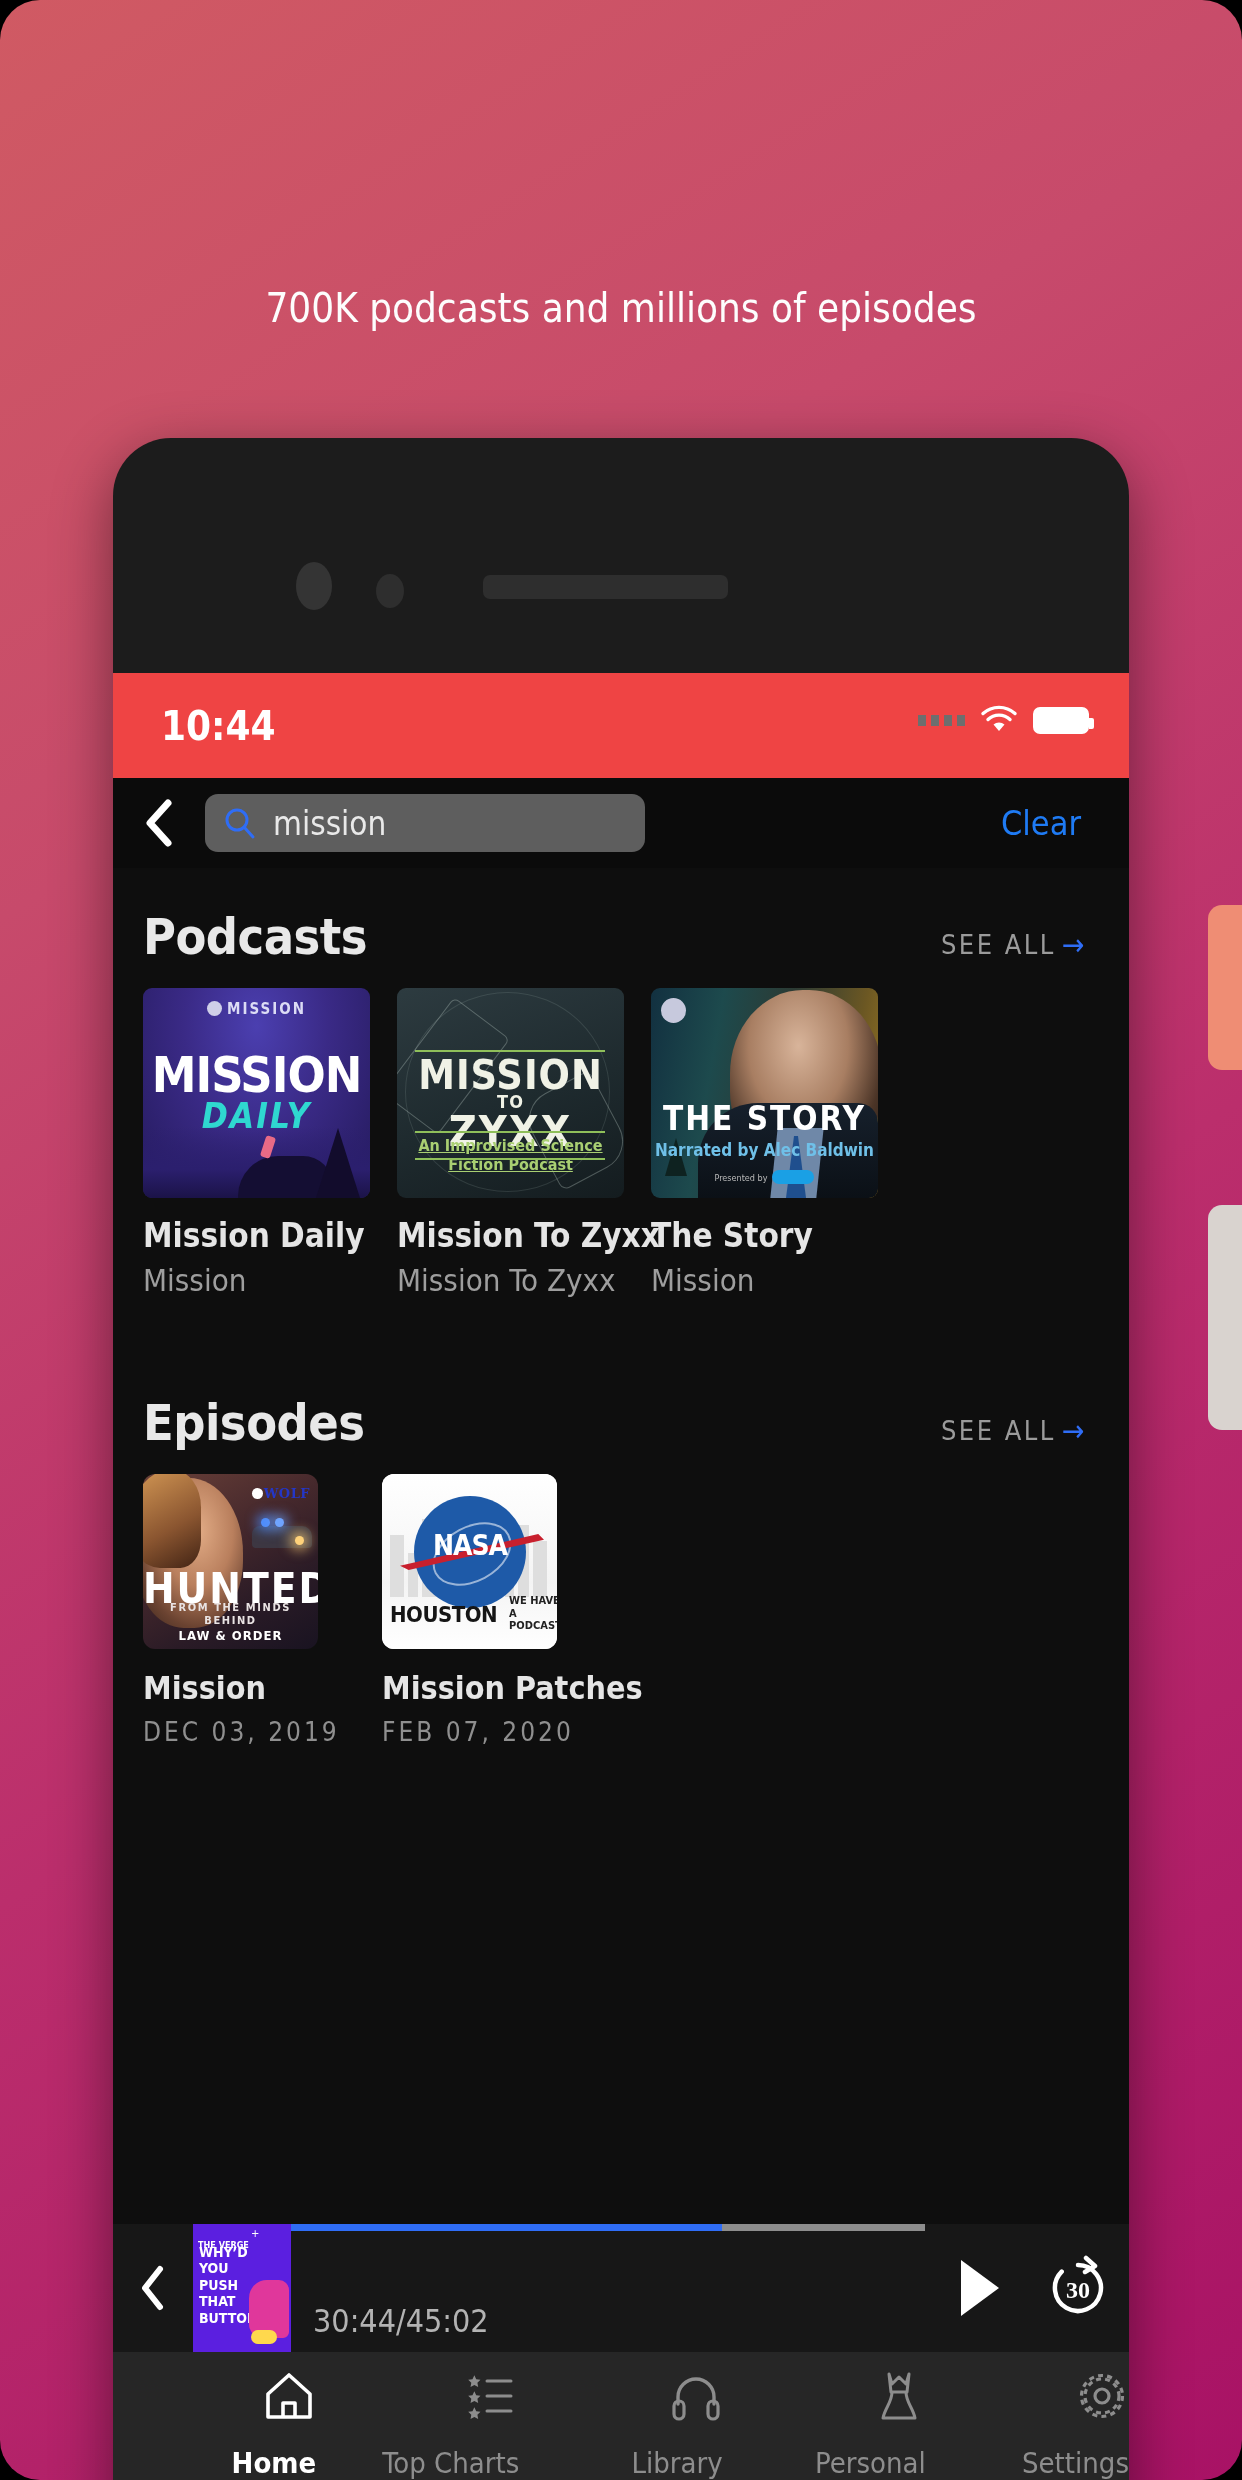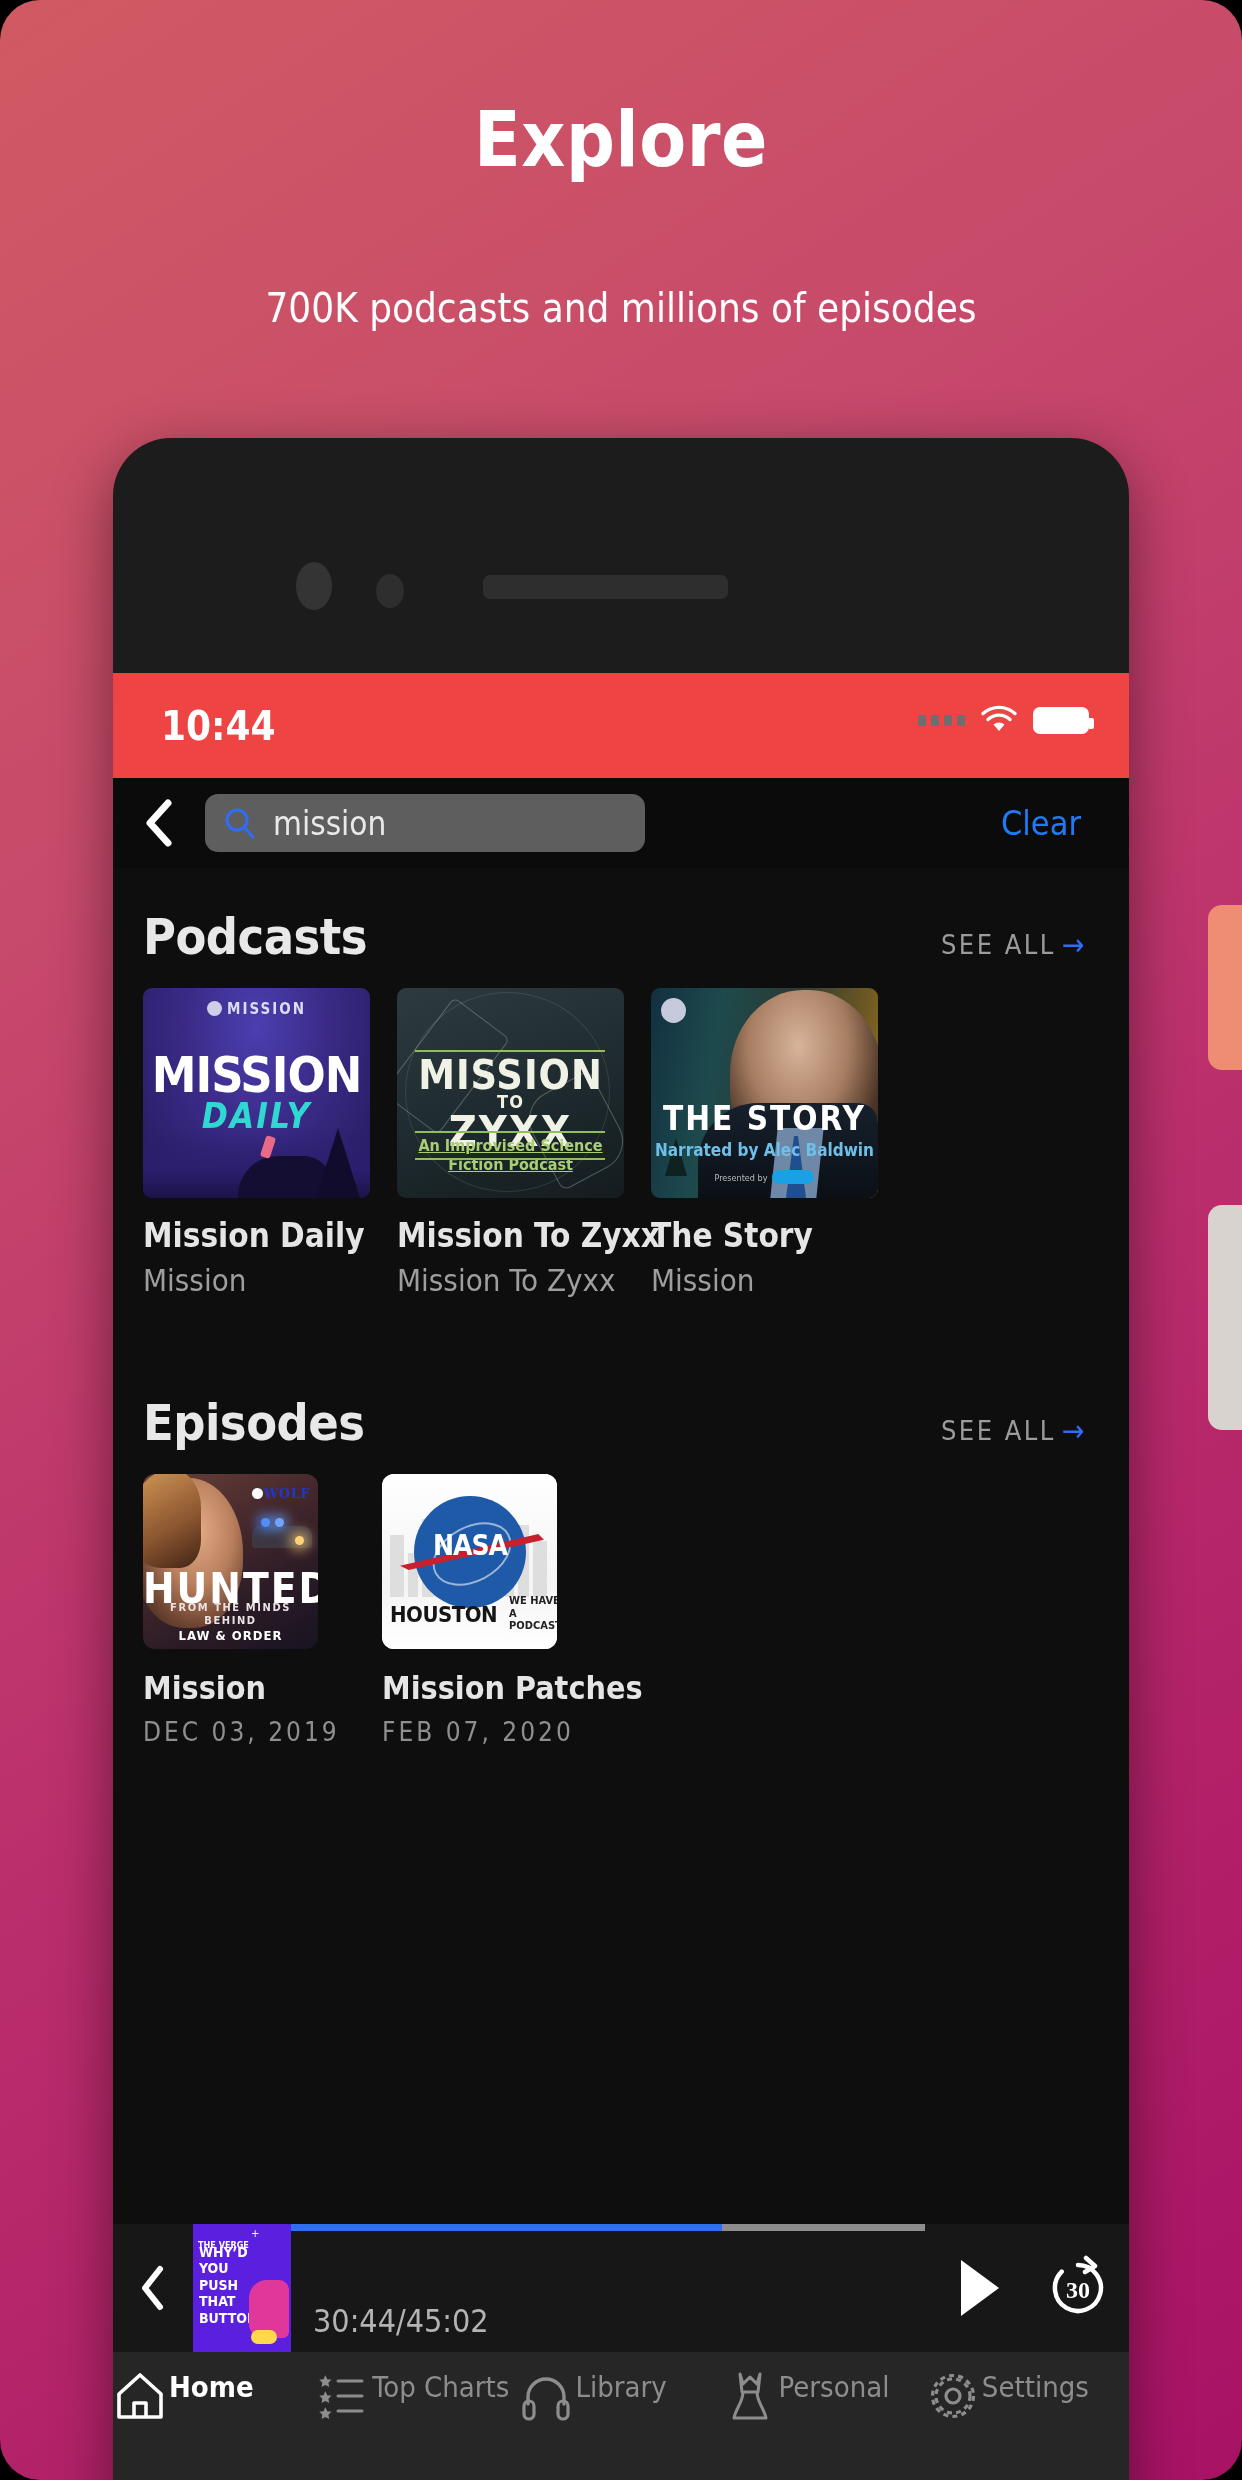--- a/index.html
+++ b/index.html
@@ -446,34 +446,33 @@
     display:flex; align-items:center; justify-content:center;
     font-size:24px; color:#fff; font-weight:600; padding-top:4px;
     font-family:Liberation Serif, serif;
   }
 
   
   .tabbar {
     position:absolute; left:0; bottom:0; width:1016px; height:186px;
     background:#262626; display:flex; align-items:flex-start; padding-top:18px;
   }
-  .tab { flex:1; display:flex; flex-direction:row; align-items:flex-start; gap:2px; cursor:pointer; }
+  .tab { flex:1; display:flex; flex-direction:column; align-items:flex-end; gap:24px; cursor:pointer; }
   .tab-label {
     font-size:29px; color:#8d8d8d; font-weight:400;
     font-family:"DejaVu Sans Condensed","DejaVu Sans",sans-serif;
   }
   .tab.active .tab-label { color:#ffffff; font-weight:600; }
   svg { display:block; }
 </style>
 </head>
 <body>
 
 <div id="stage">
 
-  <div class="promo-title">Explore</div>
   <div class="promo-sub">700K podcasts and millions of episodes</div>
 
   <div class="peek peek-orange"></div>
   <div class="peek peek-white"></div>
 
   <div id="phone">
     <div class="frame-cam"></div>
     <div class="frame-sensor"></div>
     <div class="frame-speaker"></div>
 

